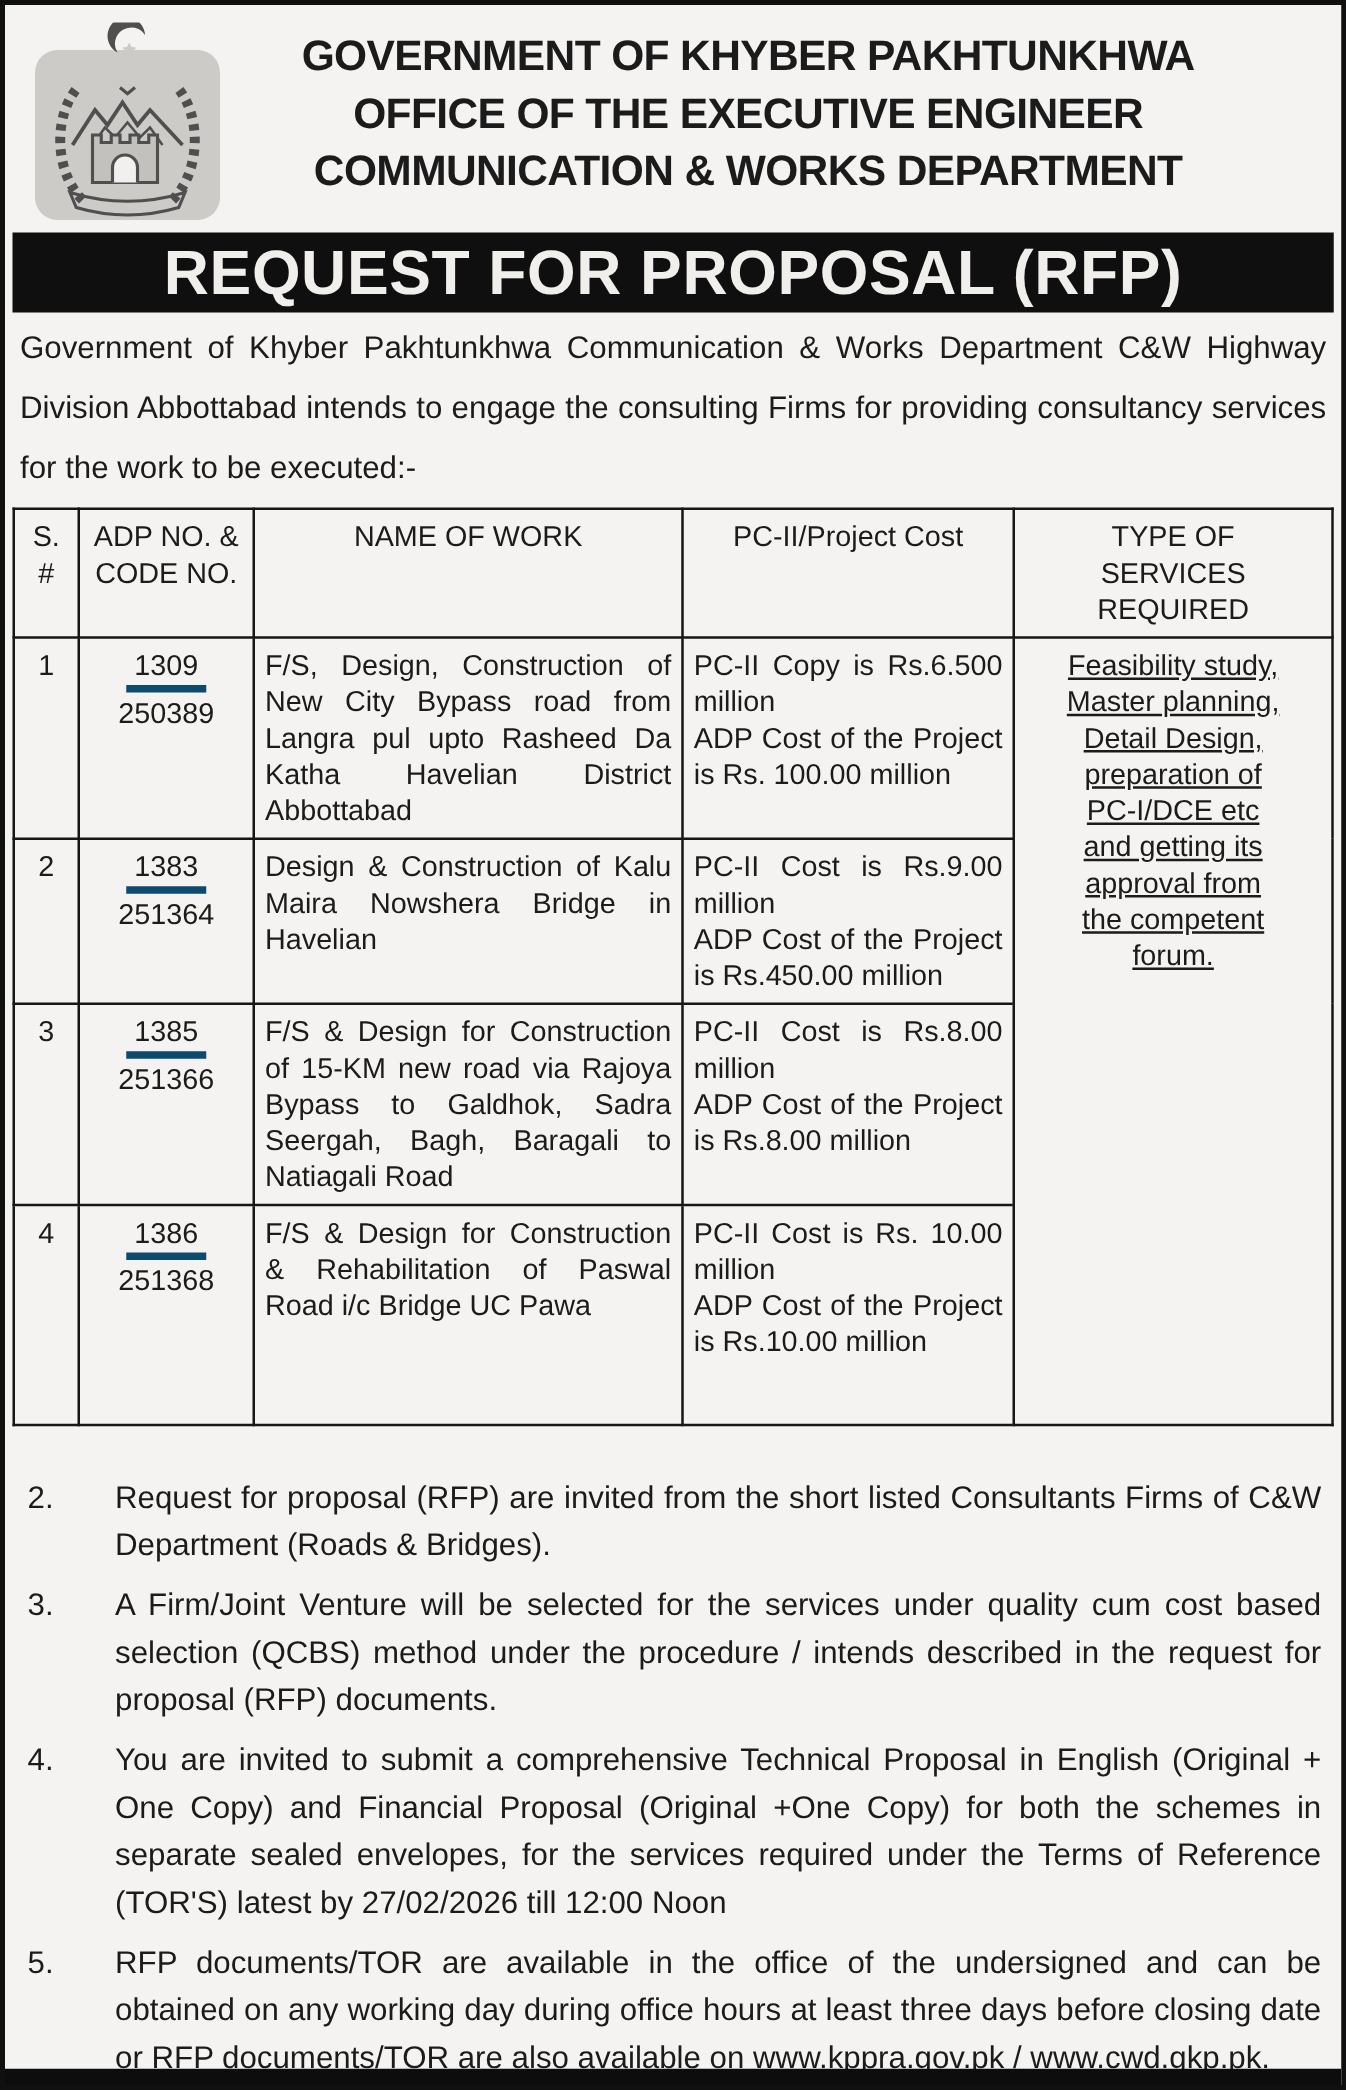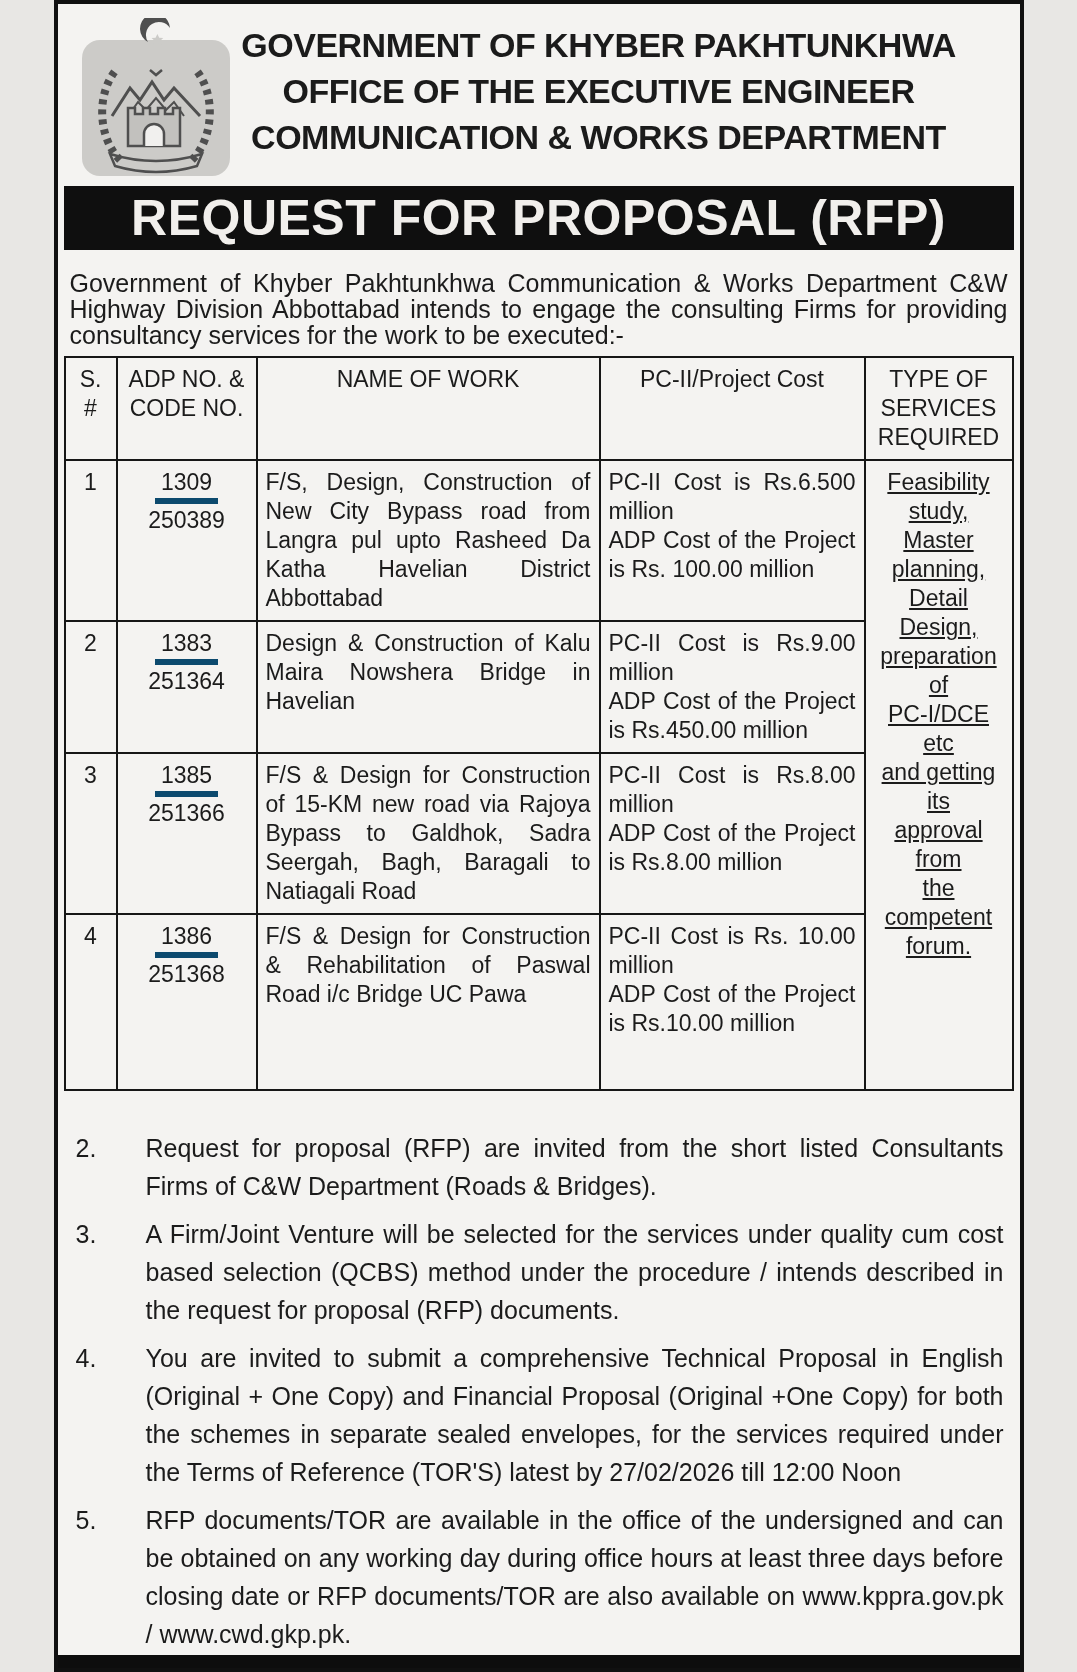--- a/index.html
+++ b/index.html
@@ -1,21 +1,21 @@
 <!DOCTYPE html>
 <html><head>
 <meta charset="utf-8">
 <style>
   * { margin: 0; padding: 0; box-sizing: border-box; }
   html, body { background: #e8e7e4; }
   body { font-family: "Liberation Sans", "DejaVu Sans", sans-serif; color: #1b1b1b; }
 
   .page {
     position: relative;
-    width: 970px;
+    width: 1077px;
     height: 1672px;
     margin: 0 auto;
     background: #f4f3f1;
     border: 4px solid #101010;
     overflow: hidden;
   }
 
   
   .header-row {
     display: flex;
@@ -46,23 +46,23 @@
     text-align: center;
     font-weight: bold;
     font-size: 50px;
     line-height: 64px;
     height: 64px;
     letter-spacing: 0.5px;
   }
 
   
   .intro {
-    padding: 20px 12px 8px 12px;
+    padding: 4px 12px 8px 12px;
     font-size: 25px;
-    line-height: 26px;
+    line-height: 48px;
     text-align: justify;
   }
 
   
   table.rfp {
     width: calc(100% - 12px);
     margin: 0 6px;
     border-collapse: collapse;
     table-layout: fixed;
   }
@@ -183,21 +183,21 @@
 REQUIRED</th>
     </tr>
     <tr class="rh1">
       <td class="sno">1</td>
       <td class="adp">
         <span class="adp-no">1309</span>
         <span class="code-no">250389</span>
       </td>
       <td class="work">F/S, Design, Construction of New City Bypass road from Langra pul upto Rasheed Da Katha Havelian District Abbottabad</td>
       <td class="cost">
-        <div>PC-II Cost is Rs.6.500 million</div>
+        <div>PC-II Copy is Rs.6.500 million</div>
         <div>ADP Cost of the Project is Rs. 100.00 million</div>
       </td>
       <td class="services" rowspan="4">Feasibility study,
 Master planning,
 Detail Design,
 preparation of
 PC-I/DCE etc
 and getting its
 approval from
 the competent

